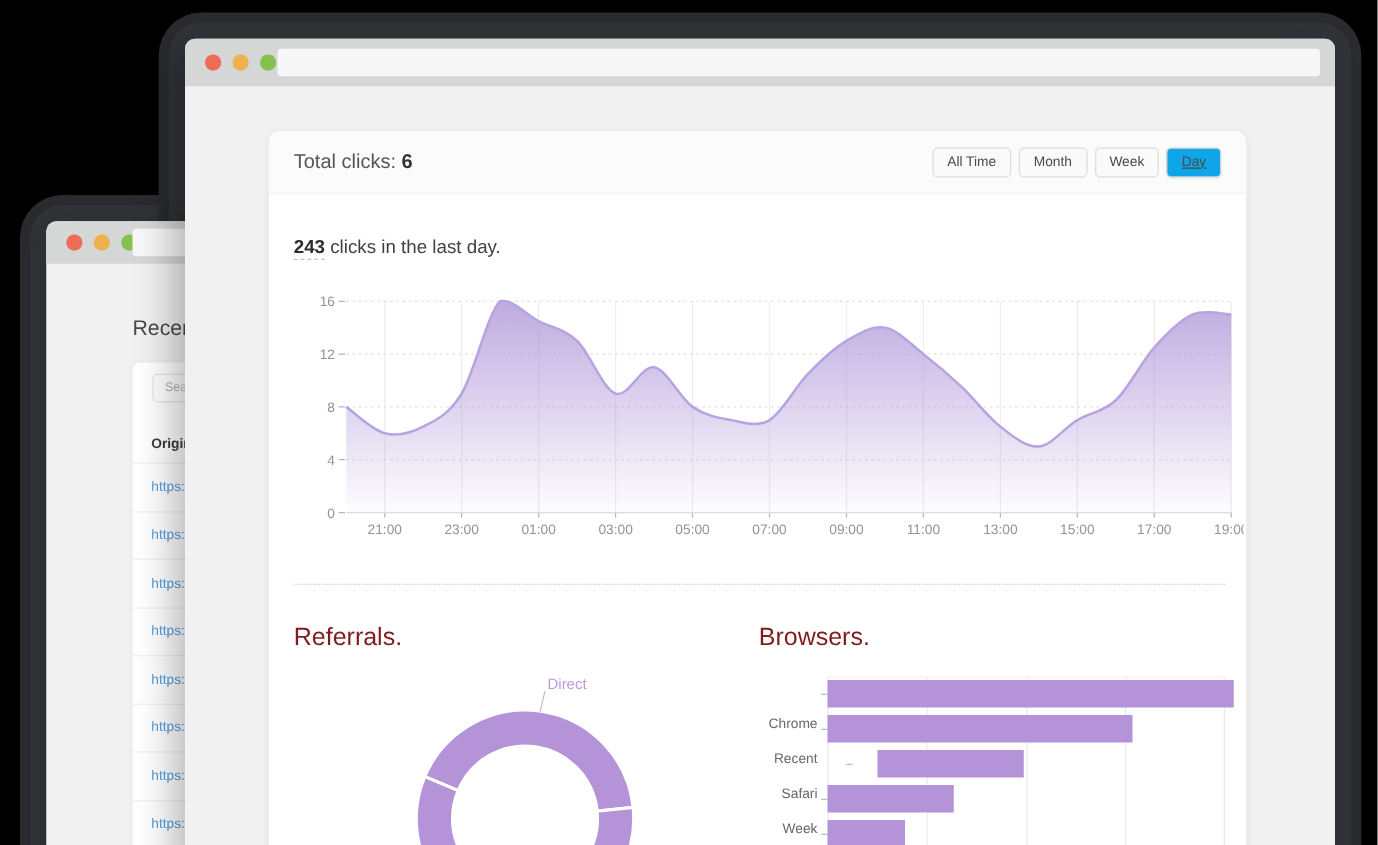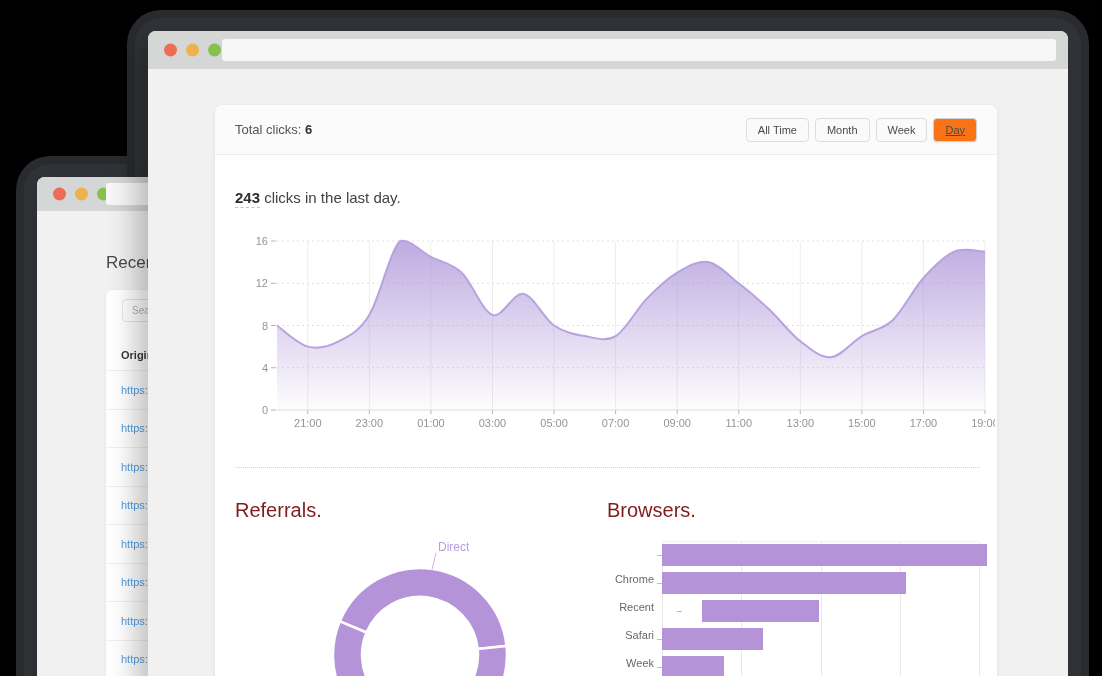--- a/index.html
+++ b/index.html
@@ -32,26 +32,26 @@
   .bw-search::placeholder{color:#b3b3b3;}
   .bw-th{position:absolute;left:15px;top:50px;height:30px;line-height:30px;font-size:11px;font-weight:bold;color:#3a3a3a;}
   .bw-rows{position:absolute;left:0;top:80px;width:100%;}
   .bw-row{height:38.5px;border-top:1px solid #eef0f2;display:flex;align-items:center;padding-left:15px;box-sizing:border-box;}
   .bw-link{font-size:11px;color:#4f9ee3;text-decoration:none;}
 
   
   .main-card{position:absolute;left:67px;top:74px;width:782px;height:644px;background:#fff;border-radius:8px;box-shadow:0 1px 5px rgba(0,0,0,.07);}
   .card-header{height:50px;display:flex;align-items:center;justify-content:space-between;padding:0 20px;
     background:#fbfbfb;border-bottom:1px solid #ececec;border-radius:8px 8px 0 0;box-sizing:border-box;}
-  .stats{font-size:13px;color:#555;}
+  .stats{font-size:16px;color:#555;}
   .stats b{color:#333;}
   .range-buttons{display:flex;gap:6px;}
   .range-btn{font-size:11px;color:#4a4a4a;background:#fafafa;border:1px solid #dddddd;border-radius:4px;
     padding:5px 11px;cursor:pointer;font-family:inherit;}
-  .range-btn.active{background:#f97316;border-color:#d2d2d2;box-shadow:0 1px 2px rgba(0,0,0,.06);text-decoration:underline;}
+  .range-btn.active{background:#0ea5e9;border-color:#d2d2d2;box-shadow:0 1px 2px rgba(0,0,0,.06);text-decoration:underline;}
 
   .card-body{position:relative;height:594px;}
   .headline{position:absolute;left:20px;top:34px;font-size:15px;color:#414141;}
   .headline b{color:#2e2e2e;border-bottom:1px dashed #c2c2c2;padding-bottom:1px;}
   #area-chart{position:absolute;left:20px;top:78px;width:760px;height:200px;}
   .divider{position:absolute;left:20px;right:17px;top:312px;border-top:1px dotted #d0d0d0;height:0;}
   .section-title{position:absolute;top:344px;font-size:20px;color:#7f1d1d;}
   #referrals-title{left:20px;}
   #browsers-title{left:392px;}
   #donut-chart{position:absolute;left:95px;top:382px;width:230px;height:240px;}

